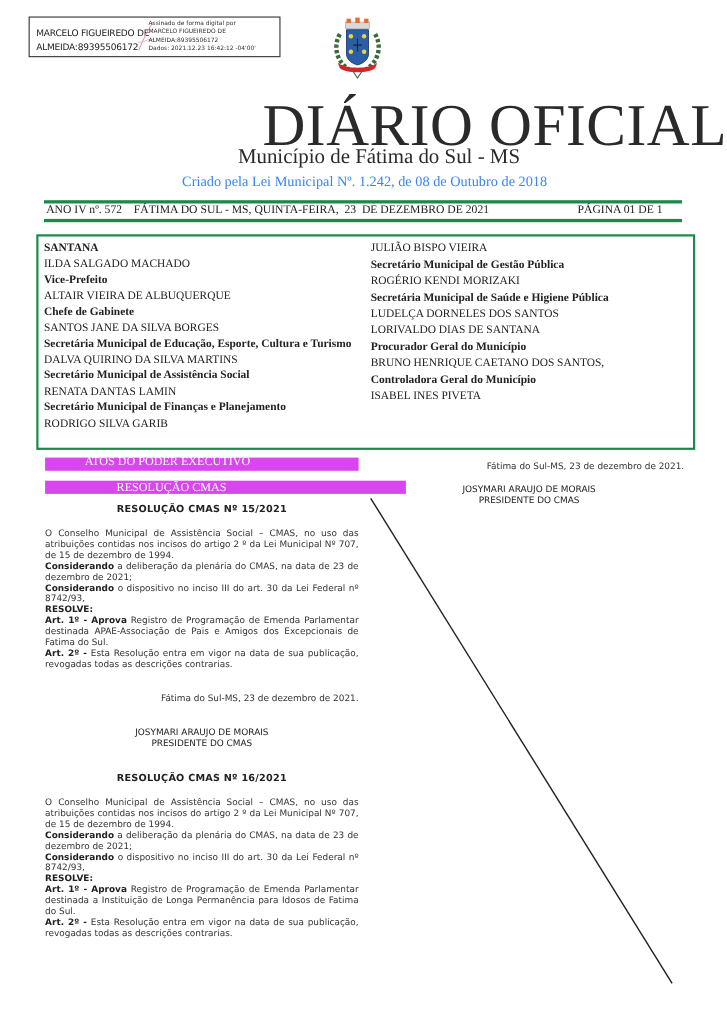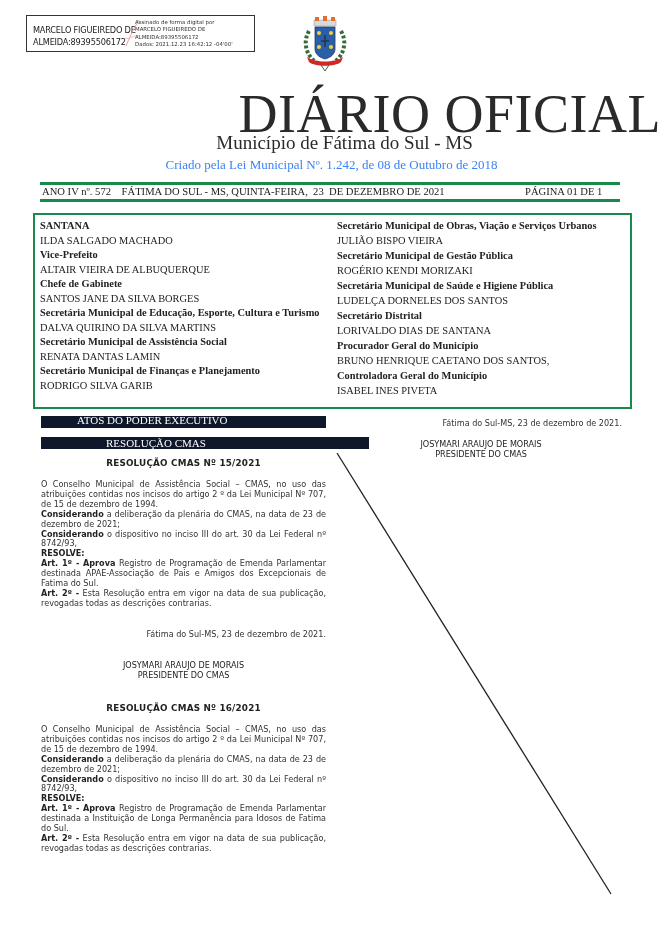--- a/index.html
+++ b/index.html
@@ -26,21 +26,21 @@
   #meta-right { left:525px; top:186px; font-size:10.6px; line-height:12px; color:#222; }
 
   #staffbox { left:33px; top:213px; width:595px; height:192px; border:2.5px solid #1a8a4a; }
   .col { position:absolute; top:4px; font-size:10.4px; line-height:14.5px; color:#222; }
   .col .role { font-weight:bold; }
   .col .person { }
   #col-left { left:5px; width:290px; }
   #col-right { left:302px; width:290px; }
   #col-left .role.just { text-align:justify; text-align-last:auto; }
 
-  .band { background:#0f172a; color:#ffffff; height:12px; font-size:11px; line-height:12px; left:41px; width:285px; }
+  .band { background:#d946ef; color:#ffffff; height:12px; font-size:11px; line-height:12px; left:41px; width:285px; }
   #band1 span { position:absolute; left:36px; top:-2px; }
   #band2 span { position:absolute; left:65px; top:0px; }
 
   .res-title { left:41px; width:285px; text-align:center; font-weight:bold; font-size:8.8px; line-height:11px; color:#222; letter-spacing:0.2px; }
   .para { left:41px; width:285px; font-size:8.1px; line-height:9.9px; color:#333; text-align:justify; }
   .para b { color:#222; }
   .para div { }
   .right-date { font-size:8.1px; line-height:10px; color:#333; text-align:right; }
   .signer { font-weight:normal; font-size:8.1px; line-height:9.6px; color:#222; text-align:center; }
 
@@ -105,27 +105,25 @@
     <div class="role">Chefe de Gabinete</div>
     <div class="person">SANTOS JANE DA SILVA BORGES</div>
     <div class="role just">Secretária Municipal de Educação, Esporte, Cultura e Turismo</div>
     <div class="person">DALVA QUIRINO DA SILVA MARTINS</div>
     <div class="role">Secretário Municipal de Assistência Social</div>
     <div class="person">RENATA DANTAS LAMIN</div>
     <div class="role">Secretário Municipal de Finanças e Planejamento</div>
     <div class="person">RODRIGO SILVA GARIB</div>
   </div>
   <div id="col-right" class="col">
-    <div class="role">Secretário Municipal de Obras, Viação e Serviços Urbanos</div>
     <div class="person">JULIÃO BISPO VIEIRA</div>
     <div class="role" style="margin-top:1px;">Secretário Municipal de Gestão Pública</div>
     <div class="person">ROGÉRIO KENDI MORIZAKI</div>
     <div class="role" style="margin-top:1px;">Secretária Municipal de Saúde e Higiene Pública</div>
     <div class="person">LUDELÇA DORNELES DOS SANTOS</div>
-    <div class="role" style="margin-top:1px;">Secretário Distrital</div>
     <div class="person">LORIVALDO DIAS DE SANTANA</div>
     <div class="role" style="margin-top:1px;">Procurador Geral do Município</div>
     <div class="person">BRUNO HENRIQUE CAETANO DOS SANTOS,</div>
     <div class="role" style="margin-top:1px;">Controladora Geral do Município</div>
     <div class="person">ISABEL INES PIVETA</div>
   </div>
 </div>
 
 <div id="band1" class="abs band serif" style="top:416px;">
   <span>ATOS DO PODER EXECUTIVO</span>

